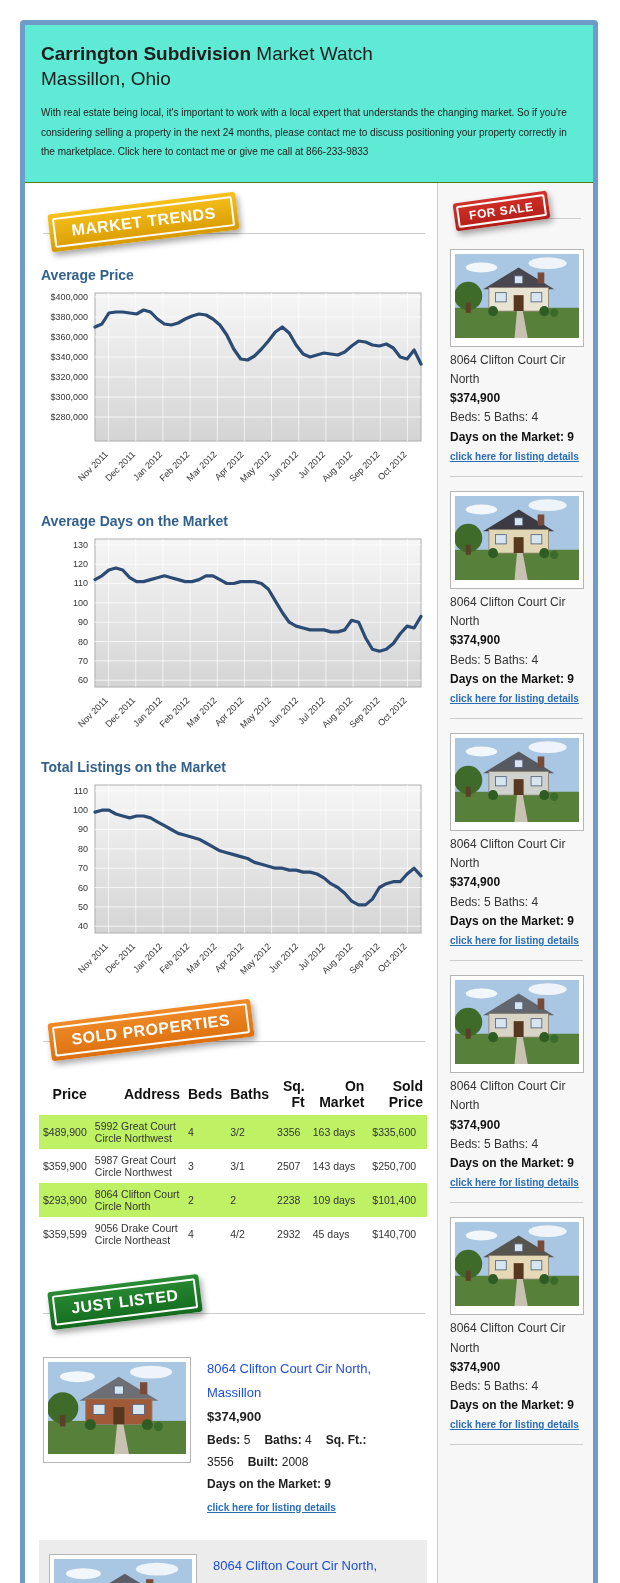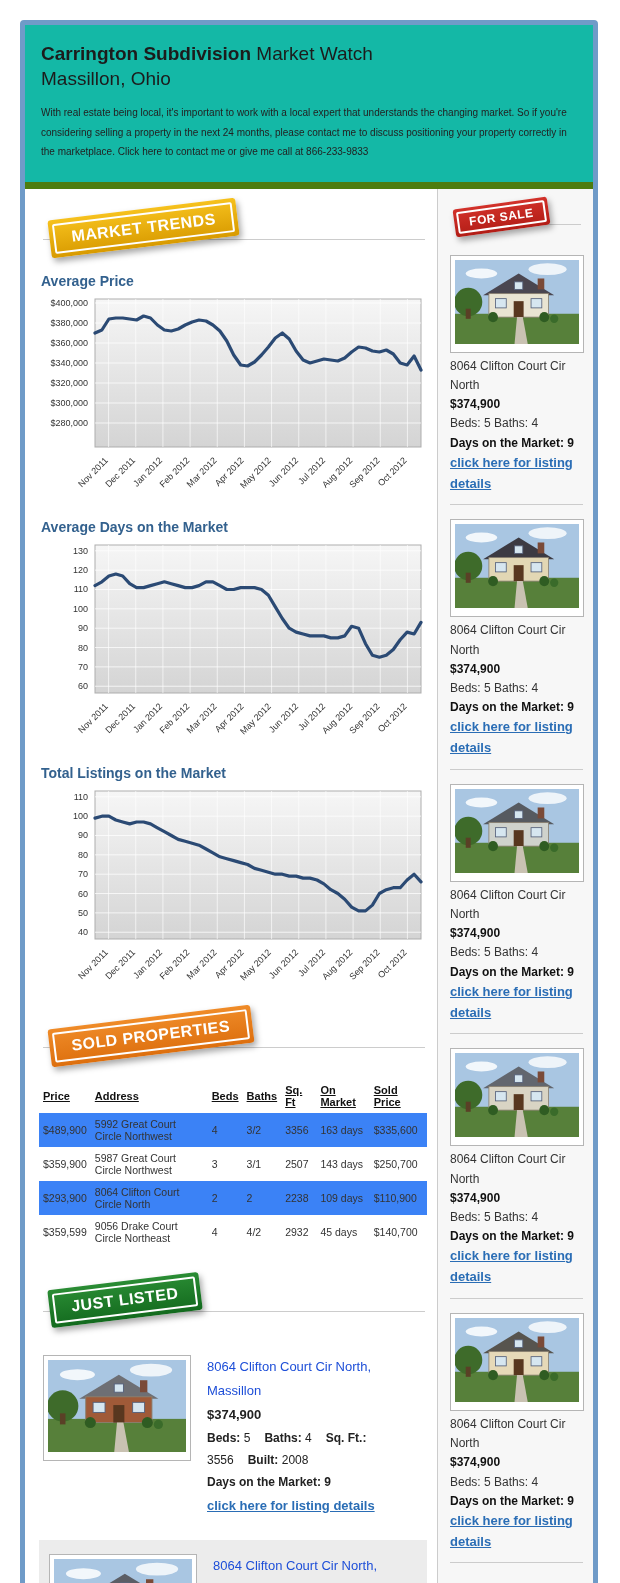--- a/index.html
+++ b/index.html
@@ -1,20 +1,20 @@
 <!DOCTYPE html>
 <html><head>
 <meta charset="utf-8">
 <style>
   * { margin:0; padding:0; box-sizing:border-box; }
   body { background:#ffffff; font-family:"Liberation Sans", sans-serif; color:#222; width:620px; }
   .email-frame { width:578px; margin:20px 0 0 20px; border:5px solid #6f9bc8; border-radius:4px; background:#fdfdfd; overflow:hidden; }
 
   
-  .hdr { background:#14b8a6; padding:16px 18px 10px 16px; border-bottom:7px solid #4d7c0f; }
+  .hdr { background:#5eead4; padding:16px 18px 10px 16px; border-bottom:1px solid #4d7c0f; }
   .hdr h1 { font-size:19px; font-weight:normal; color:#1c1c1c; line-height:1.35; }
   .hdr h1 .b { font-weight:bold; }
   .hdr h2 { font-size:19px; font-weight:normal; color:#1c1c1c; line-height:1.3; margin-bottom:12px;}
   .intro { font-size:10px; line-height:1.95; color:#222; padding-right:6px; margin-bottom:10px; }
 
   
   .content { display:flex; align-items:stretch; background:#fff; }
   .main-col { width:412px; padding:4px 10px 24px 14px; background:#fff; }
   .sidebar { width:156px; flex:1; border-left:1px solid #ccc; background:#f7f7f7; padding:10px 10px 20px 12px; }
 
@@ -34,35 +34,35 @@
   .badge-row.small .inner { padding:2px 10px; font-size:12px; }
   .badge-row.small .rule { left:8px; top:55%; }
 
   
   .chart-block { margin:4px 0 14px 0; }
   .chart-block h3 { font-size:14px; color:#33618e; margin:8px 0 4px 2px; }
   .chart-block svg { display:block; }
 
   
   .sold-table { width:100%; border-collapse:collapse; font-size:10.5px; margin-top:4px; }
-  .sold-table th { text-align:left; font-size:11px; padding:5px 4px; color:#111;text-decoration:underline; }
+  .sold-table th { text-align:right; font-size:14px; padding:5px 4px; color:#111; }
   .sold-table td { padding:5px 4px; color:#333; }
-  .sold-table tr.stripe { background:#3b82f6;margin-top:36px; }
+  .sold-table tr.stripe { background:#bef264;margin-top:36px; }
 
   
   .jl-item { display:flex; padding:12px 4px; }
   .jl-item.alt { background:#ececec; padding:14px 10px; margin-top:10px; }
   .jl-photo { background:#fff; border:1px solid #b5b5b5; padding:4px; align-self:flex-start; }
   .jl-text { margin-left:16px; font-size:12px; line-height:1.85; }
   .jl-addr { font-size:13px; color:#1d4ed8; }
   .jl-price { font-weight:bold; font-size:13px; }
   .jl-specs span.lab { font-weight:bold; }
   .jl-specs span.seg { margin-right:14px; }
   .jl-days { font-weight:bold; }
-  a.listing-link { color:#2a6db5; font-weight:bold; text-decoration:underline; font-size:13px; }
+  a.listing-link { color:#2a6db5; font-weight:bold; text-decoration:underline; font-size:10px; }
 
   
   .fs-item { padding:6px 0 10px 0; border-bottom:1px solid #ccc; margin-bottom:8px; }
   .fs-item:last-child { border-bottom:1px solid #ccc; }
   .fs-photo { background:#fff; border:1px solid #b5b5b5; padding:4px; display:inline-block; }
   .fs-text { font-size:12px; line-height:1.6; margin-top:4px; color:#333; }
   .fs-addr { color:#333; }
   .fs-price { font-weight:bold; color:#111; }
   .fs-days { font-weight:bold; color:#111; }
 </style>
@@ -286,21 +286,21 @@
               <td>143 days</td>
               <td>$250,700</td>
             </tr>
             <tr class="stripe">
               <td>$293,900</td>
               <td>8064 Clifton Court Circle North</td>
               <td>2</td>
               <td>2</td>
               <td>2238</td>
               <td>109 days</td>
-              <td>$110,900</td>
+              <td>$101,400</td>
             </tr>
             <tr>
               <td>$359,599</td>
               <td>9056 Drake Court Circle Northeast</td>
               <td>4</td>
               <td>4/2</td>
               <td>2932</td>
               <td>45 days</td>
               <td>$140,700</td>
             </tr>

